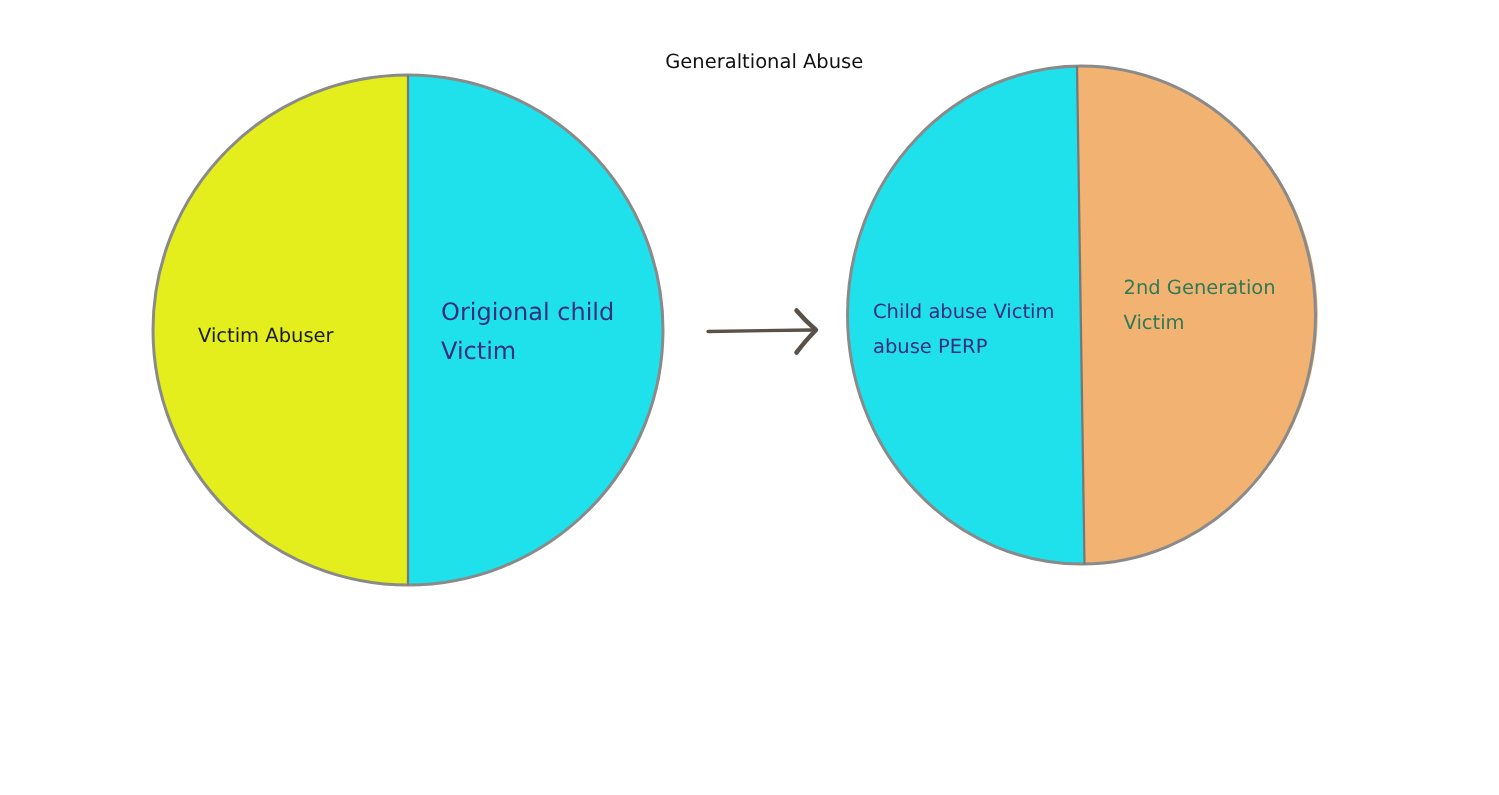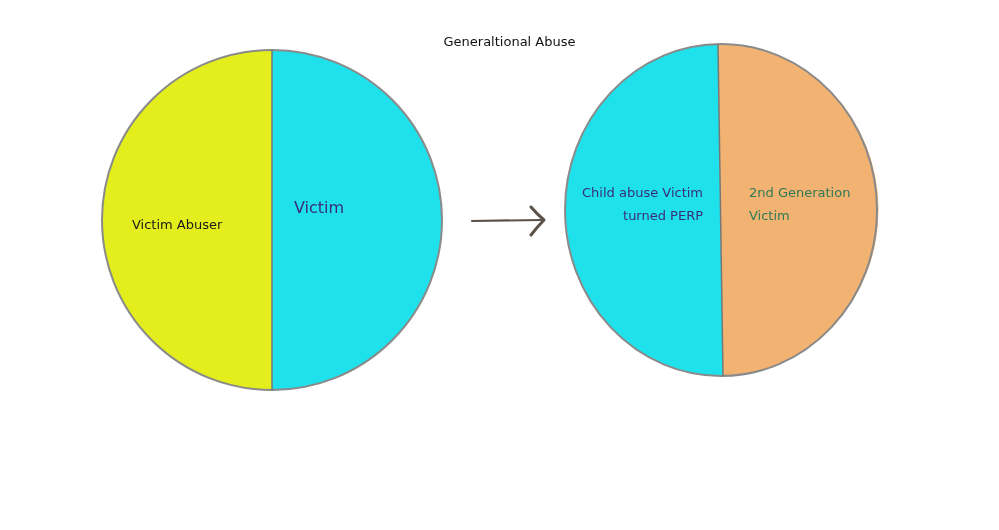--- a/index.html
+++ b/index.html
@@ -4,21 +4,21 @@
 <style>
   html, body { margin: 0; padding: 0; background: #ffffff; }
   body { width: 999px; height: 530px; position: relative; overflow: hidden;
          font-family: "DejaVu Sans", sans-serif; }
   .title { position: absolute; left: 0; width: 1019px; top: 34px; text-align: center;
            font-size: 13px; color: #111; }
   svg.stage { position: absolute; left: 0; top: 0; }
   .lbl { position: absolute; line-height: 1.55; }
   .lbl-primary { left: 132px; top: 215px; font-size: 13px; color: #1a1a1a; }
   .lbl-orig { left: 294px; top: 195px; font-size: 16px; color: #3a2e78; line-height: 1.6; }
-  .lbl-perp { left: 582px; top: 182px; font-size: 13px; color: #3a2e78; line-height: 1.75; text-align: right; }
+  .lbl-perp { left: 582px; top: 198px; font-size: 13px; color: #3a2e78; line-height: 1.75; }
   .lbl-second { left: 749px; top: 182px; font-size: 13px; color: #2f7a55; line-height: 1.75; }
 </style>
 </head>
 <body>
 
 <div class="title">Generaltional Abuse</div>
 
 <svg class="stage" width="999" height="530" viewBox="0 0 999 530">
 
   <g>
@@ -39,24 +39,25 @@
     <ellipse cx="721" cy="210" rx="156" ry="166" fill="none" stroke="#8a8a8a" stroke-width="2"></ellipse>
     <line x1="718" y1="44" x2="723" y2="376" stroke="#777" stroke-width="1.5"></line>
   </g>
 </svg>
 
 <div class="lbl lbl-primary">
   <span>Victim Abuser</span>
 </div>
 
 <div class="lbl lbl-orig">
+  <div>Origional child</div>
   <div>Victim</div>
 </div>
 
 <div class="lbl lbl-perp">
   <div>Child abuse Victim</div>
-  <div>turned PERP</div>
+  <div>abuse PERP</div>
 </div>
 
 <div class="lbl lbl-second">
   <div>2nd Generation</div>
   <div>Victim</div>
 </div>
 
 </body></html>

